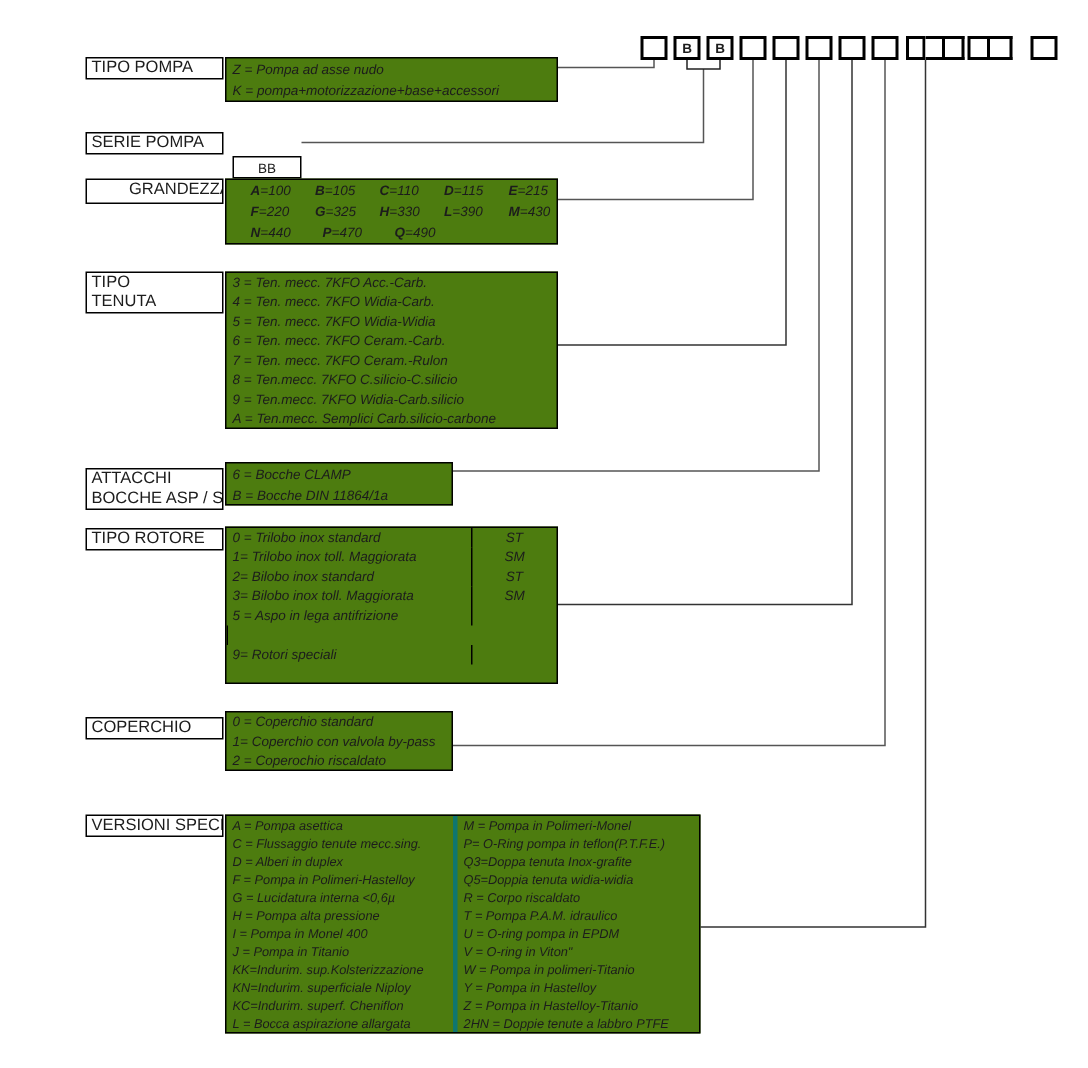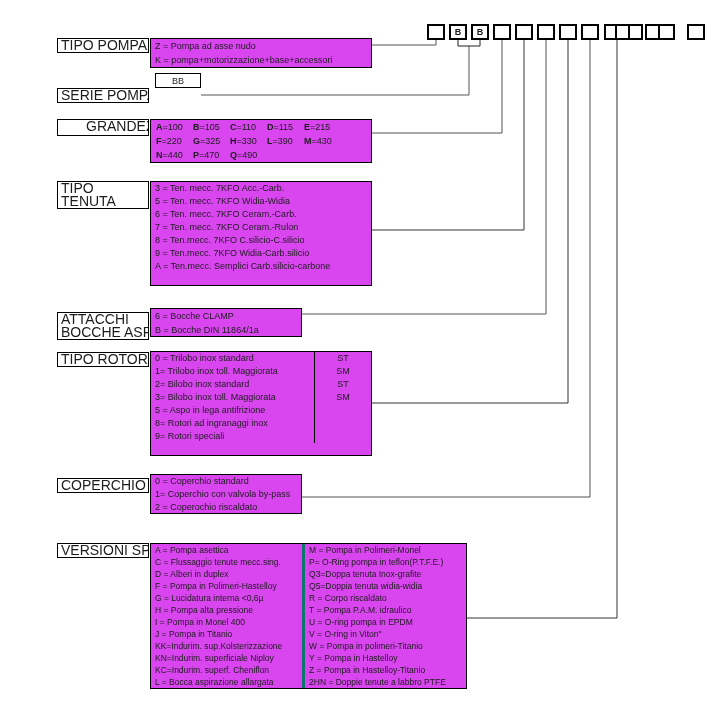--- a/index.html
+++ b/index.html
@@ -15,34 +15,34 @@
   .code-box{width:18px;height:16px;border:2px solid #000;font-size:9px;font-weight:bold;
     display:flex;align-items:center;justify-content:center;background:#fff;}
   .code-group{position:absolute;top:24px;display:flex;}
   .code-cell{width:13px;height:16px;border:2px solid #000;background:#fff;}
   .code-cell + .code-cell{border-left-width:0;}
   .code-cell2{width:15px;}
   .code-single{position:absolute;top:24px;left:687px;width:18px;height:16px;border:2px solid #000;background:#fff;}
   
   .lbl{
     position:absolute;left:57px;width:92px;border:1px solid #000;background:#fff;
-    font-size:14px;line-height:13px;padding:0 0 0 3px;white-space:nowrap;overflow:hidden;
+    font-size:11px;line-height:13px;padding:0 0 0 3px;white-space:nowrap;overflow:hidden;
   }
   .opt-box{
-    position:absolute;left:150px;border:1px solid #000;background:#d946ef;
-    font-size:9px;overflow:hidden;
+    position:absolute;left:150px;border:1px solid #000;background:#4d7c0f;
+    font-size:9px;overflow:hidden;font-style:italic;
   }
   .opt-row{height:13px;line-height:13px;padding-left:4px;white-space:nowrap;overflow:hidden;}
   .tall .opt-row{height:14px;line-height:14px;}
   
   .val-box{position:absolute;border:1px solid #000;background:#fff;font-size:9px;
     display:flex;align-items:center;justify-content:center;}
   
   .g-row{display:flex;height:14px;line-height:14px;padding-left:5px;}
-  .g-cell{width:37px;font-size:9px;white-space:nowrap;}
+  .g-cell{width:37px;font-size:9px;white-space:nowrap;margin-left:11px;}
   .g-cell b{font-weight:bold;}
   
   .rot-row{display:flex;height:13px;line-height:13px;padding:0;}
   .rot-text{flex:1;padding-left:4px;white-space:nowrap;overflow:hidden;}
   .rot-tag{width:57px;border-left:1px solid #000;text-align:center;}
   
   .vs-wrap{display:flex;height:100%;}
   .vs-col{width:152px;}
   .vs-col.right{width:165px;border-left:3px solid #0f766e;}
   .vs-col .opt-row{height:12px;line-height:12px;font-size:8.5px;}
@@ -95,21 +95,21 @@
     </div>
   <div class="code-single"></div>
 
   <div class="lbl" style="top:38px;height:15px;">TIPO POMPA</div>
   <div class="opt-box tall" style="top:38px;width:222px;height:30px;">
       <div class="opt-row">Z = Pompa ad asse nudo</div>
       <div class="opt-row">K = pompa+motorizzazione+base+accessori</div>
     </div>
 
   <div class="lbl" style="top:88px;height:15px;">SERIE POMPA</div>
-  <div class="val-box" style="left:155px;top:73px;width:46px;height:15px;">BB</div>
+  <div class="val-box" style="left:155px;top:104px;width:46px;height:15px;">BB</div>
 
   <div class="lbl" style="top:119px;height:17px;padding-left:28px;">GRANDEZZA POMPA</div>
   <div class="opt-box" style="top:119px;width:222px;height:44px;">
       <div class="g-row">
         <span class="g-cell"><b>A</b>=100</span>
         <span class="g-cell"><b>B</b>=105</span>
         <span class="g-cell"><b>C</b>=110</span>
         <span class="g-cell"><b>D</b>=115</span>
         <span class="g-cell"><b>E</b>=215</span>
       </div>
@@ -126,20 +126,21 @@
         <span class="g-cell"><b>Q</b>=490</span>
       </div>
     </div>
 
   <div class="lbl" style="top:181px;height:28px;">
     <div>TIPO</div>
     <div>TENUTA</div>
   </div>
   <div class="opt-box" style="top:181px;width:222px;height:105px;">
       <div class="opt-row">3 = Ten. mecc. 7KFO Acc.-Carb.</div>
+      <div class="opt-row">4 = Ten. mecc. 7KFO Widia-Carb.</div>
       <div class="opt-row">5 = Ten. mecc. 7KFO Widia-Widia</div>
       <div class="opt-row">6 = Ten. mecc. 7KFO Ceram.-Carb.</div>
       <div class="opt-row">7 = Ten. mecc. 7KFO Ceram.-Rulon</div>
       <div class="opt-row">8 = Ten.mecc. 7KFO C.silicio-C.silicio</div>
       <div class="opt-row">9 = Ten.mecc. 7KFO Widia-Carb.silicio</div>
       <div class="opt-row">A = Ten.mecc. Semplici Carb.silicio-carbone</div>
     </div>
 
   <div class="lbl" style="top:312px;height:28px;">
     <div>ATTACCHI</div>
@@ -166,21 +167,20 @@
       </div>
       <div class="rot-row">
         <span class="rot-text">3= Bilobo inox toll. Maggiorata</span>
         <span class="rot-tag">SM</span>
       </div>
       <div class="rot-row">
         <span class="rot-text">5 = Aspo in lega antifrizione</span>
         <span class="rot-tag"></span>
       </div>
       <div class="rot-row">
-        <span class="rot-text">8= Rotori ad ingranaggi inox</span>
         <span class="rot-tag"></span>
       </div>
       <div class="rot-row">
         <span class="rot-text">9= Rotori speciali</span>
         <span class="rot-tag"></span>
       </div>
     </div>
 
   <div class="lbl" style="top:478px;height:15px;">COPERCHIO</div>
   <div class="opt-box" style="top:474px;width:152px;height:40px;">

